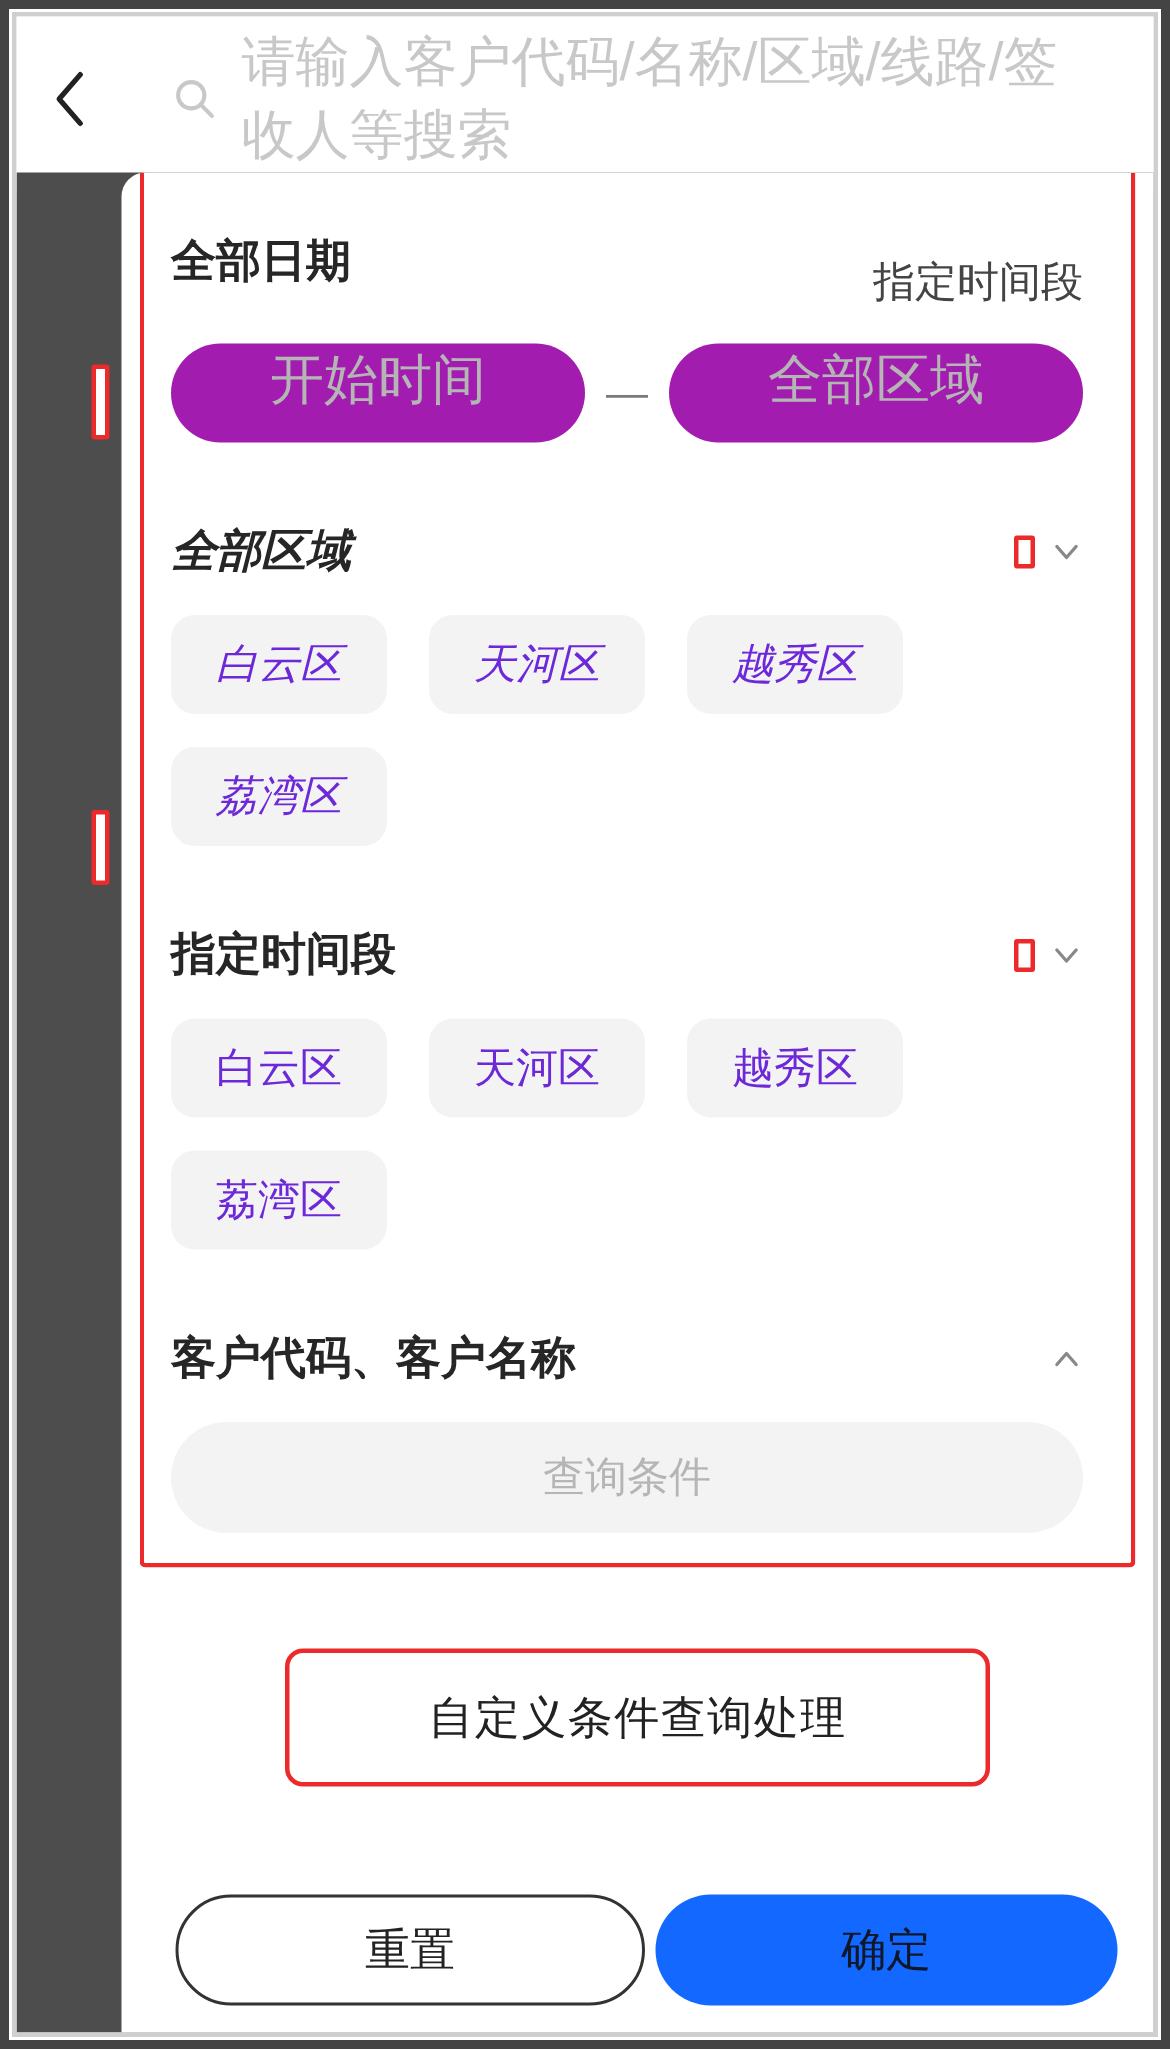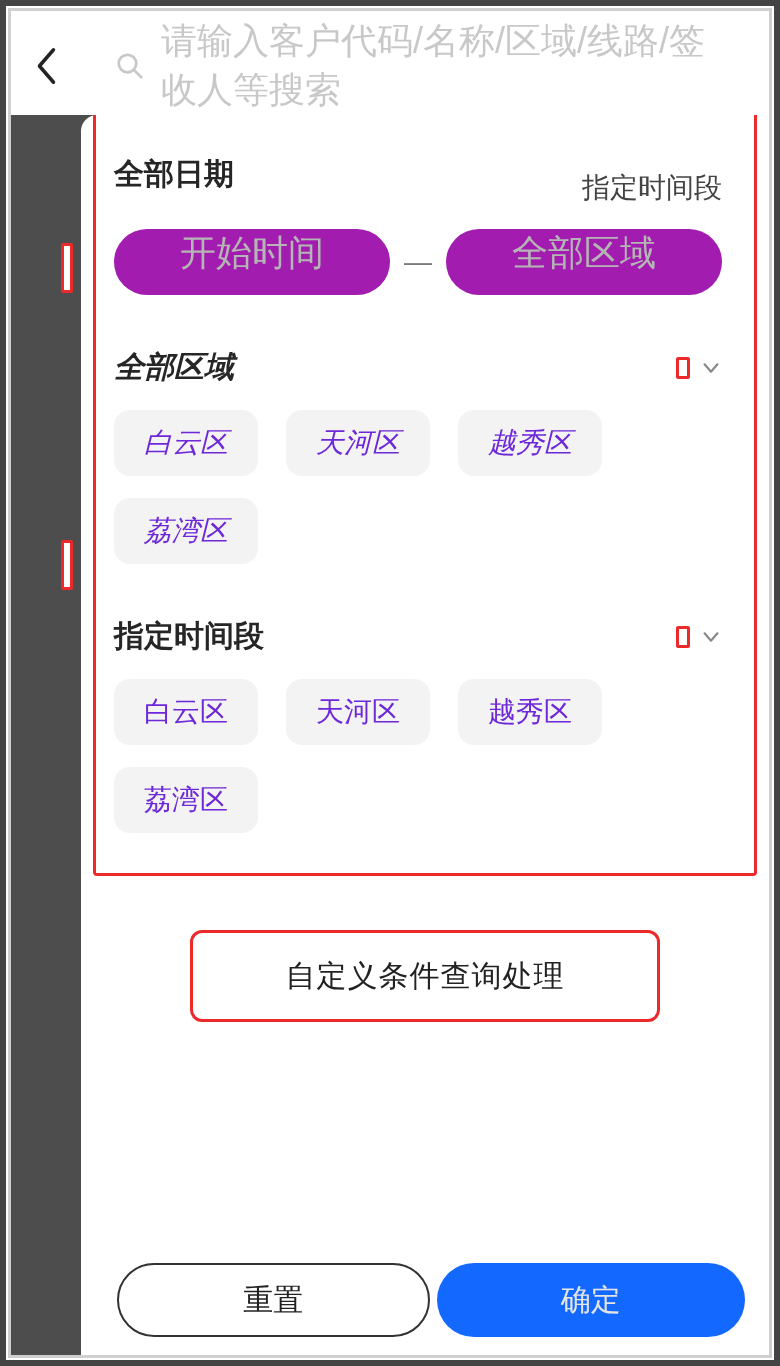--- a/index.html
+++ b/index.html
@@ -196,21 +196,21 @@
       justify-content: center;
       font-size: 30px;
     }
     .btn-reset {
       background: #fff;
       border: 2px solid #333;
       color: #222;
     }
     .btn-confirm {
       background: #1368ff;
-      color: #e5e5e5;
+      color: #0f172a;
       border: none;
     }
   </style>
 </head>
 <body>
 
 <div class="outer-frame">
  <div class="inner-frame">
   <div class="topbar">
     <div class="back-btn">
@@ -287,20 +287,35 @@
           </div>
         </div>
         <div class="chips">
           <div class="chip">白云区</div>
           <div class="chip">天河区</div>
           <div class="chip">越秀区</div>
           <div class="chip">荔湾区</div>
         </div>
       </div>
 
+      <div class="section" style="margin-top:52px; margin-bottom:8px;">
+        <div class="sec-head">
+          <div class="sec-title">客户代码、客户名称</div>
+          <div class="expand-group">
+            <span class="chev">
+              <svg viewBox="0 0 24 24">
+                    <polyline points="5,16 12,8 19,16" fill="none" stroke="#888" stroke-width="2.4" stroke-linecap="round" stroke-linejoin="round"></polyline>
+                  </svg>
+            </span>
+          </div>
+        </div>
+        <div class="query-input">
+          <span>查询条件</span>
+        </div>
+      </div>
 
     </div>
 
     <div class="callout-wrap">
       <div class="callout">
         <span>自定义条件查询处理</span>
       </div>
     </div>
 
     <div class="spacer"></div>

